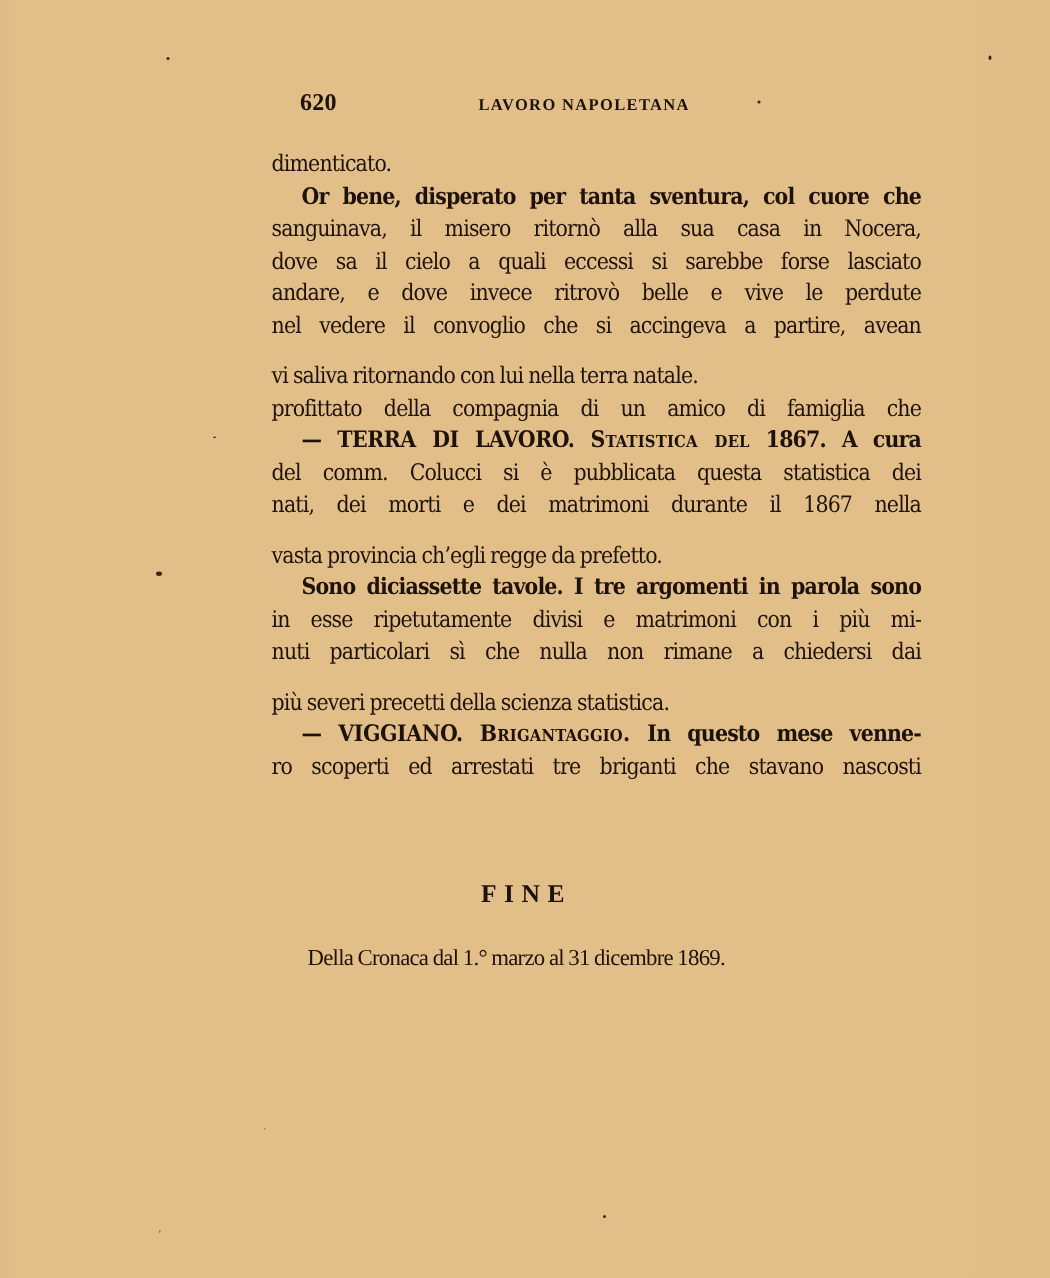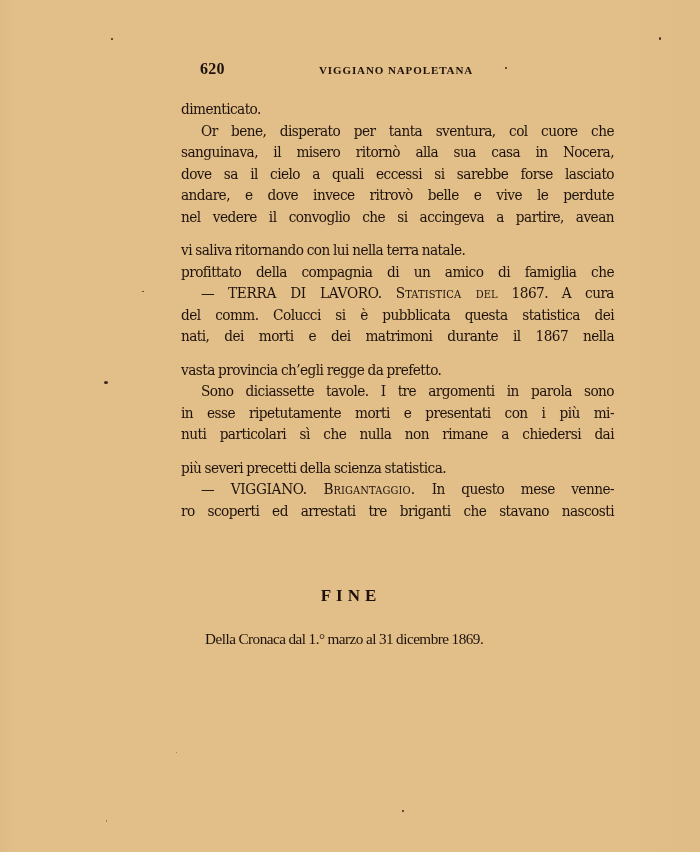--- a/index.html
+++ b/index.html
@@ -74,20 +74,21 @@
       text-align: justify;
       text-align-last: justify;
       height: 21.5px;
     }
     .line.last {
       text-align-last: left;
       margin-top: 12px;
     }
     .line.indent {
       padding-left: 20px;
+      font-weight: bold;
     }
     .sc {
       font-variant: small-caps;
       letter-spacing: 0.1px;
     }
     .caps {
       letter-spacing: -0.3px;
     }
     .fine {
       position: absolute;
@@ -119,41 +120,41 @@
     }
   </style>
 </head>
 <body>
 
 <div class="page-edge-left"></div>
 <div class="page-edge-right"></div>
 
 <div class="header">
   <span class="page-number">620</span>
-  <span class="running-head">VIGGIANO NAPOLETANA</span>
+  <span class="running-head">LAVORO NAPOLETANA</span>
 </div>
 
 <div class="text-block">
 
   <span class="line last">dimenticato.</span>
   <span class="line indent">Or bene, disperato per tanta sventura, col cuore che</span>
   <span class="line">sanguinava, il misero ritornò alla sua casa in Nocera,</span>
   <span class="line">dove sa il cielo a quali eccessi si sarebbe forse lasciato</span>
   <span class="line">andare, e dove invece ritrovò belle e vive le perdute</span>
   <span class="line">nel vedere il convoglio che si accingeva a partire, avean</span>
   <span class="line last">vi saliva ritornando con lui nella terra natale.</span>
   <span class="line">profittato della compagnia di un amico di famiglia che</span>
 
   <span class="line indent"><span>—</span> <span class="caps">TERRA DI LAVORO.</span> <span class="sc">Statistica del</span> <span>1867. A cura</span></span>
   <span class="line">del comm. Colucci si è pubblicata questa statistica dei</span>
   <span class="line">nati, dei morti e dei matrimoni durante il 1867 nella</span>
   <span class="line last">vasta provincia ch’egli regge da prefetto.</span>
 
   <span class="line indent">Sono diciassette tavole. I tre argomenti in parola sono</span>
-  <span class="line">in esse ripetutamente morti e presentati con i più mi-</span>
+  <span class="line">in esse ripetutamente divisi e matrimoni con i più mi-</span>
   <span class="line">nuti particolari sì che nulla non rimane a chiedersi dai</span>
   <span class="line last">più severi precetti della scienza statistica.</span>
 
   <span class="line indent"><span>—</span> <span class="caps">VIGGIANO.</span> <span class="sc">Brigantaggio.</span> <span>In questo mese venne-</span></span>
   <span class="line">ro scoperti ed arrestati tre briganti che stavano nascosti</span>
 </div>
 
 <div class="fine">FINE</div>
 <div class="colophon">Della Cronaca dal 1.° marzo al 31 dicembre 1869.</div>
 

